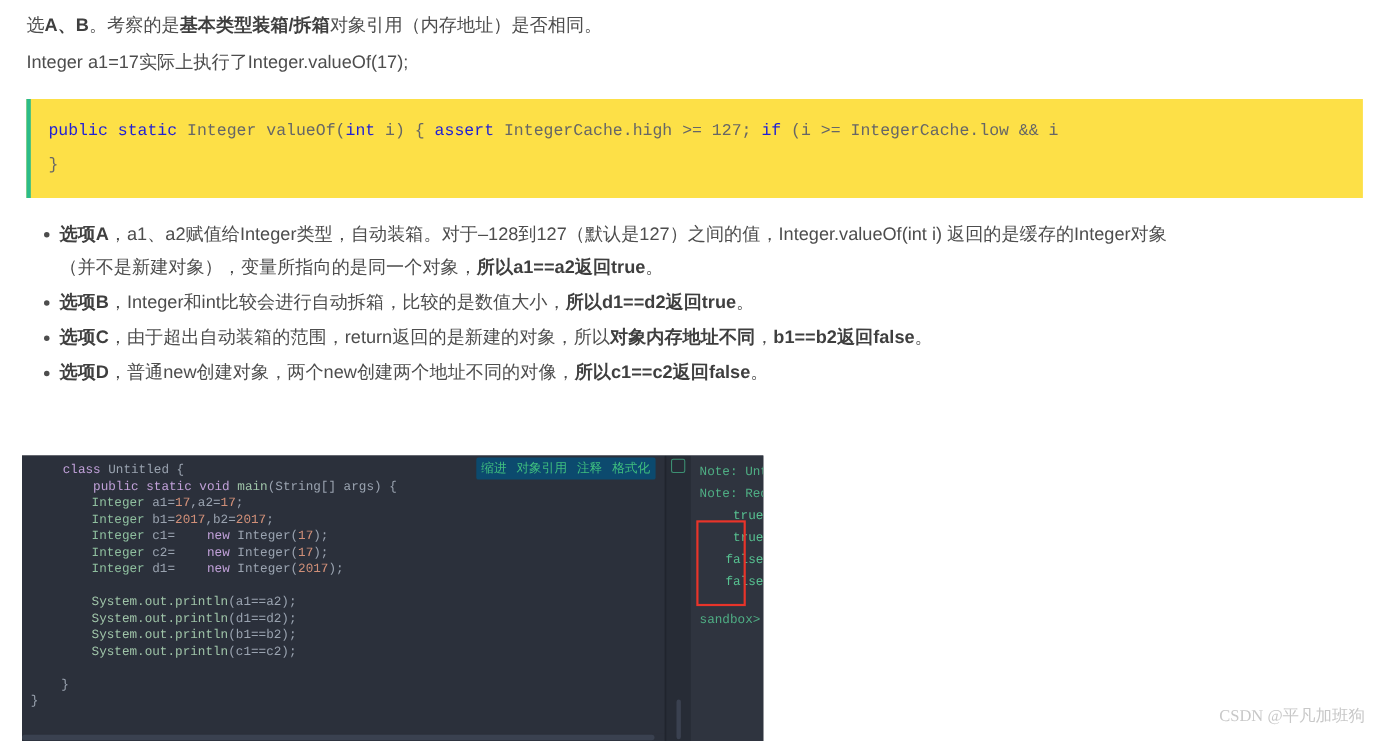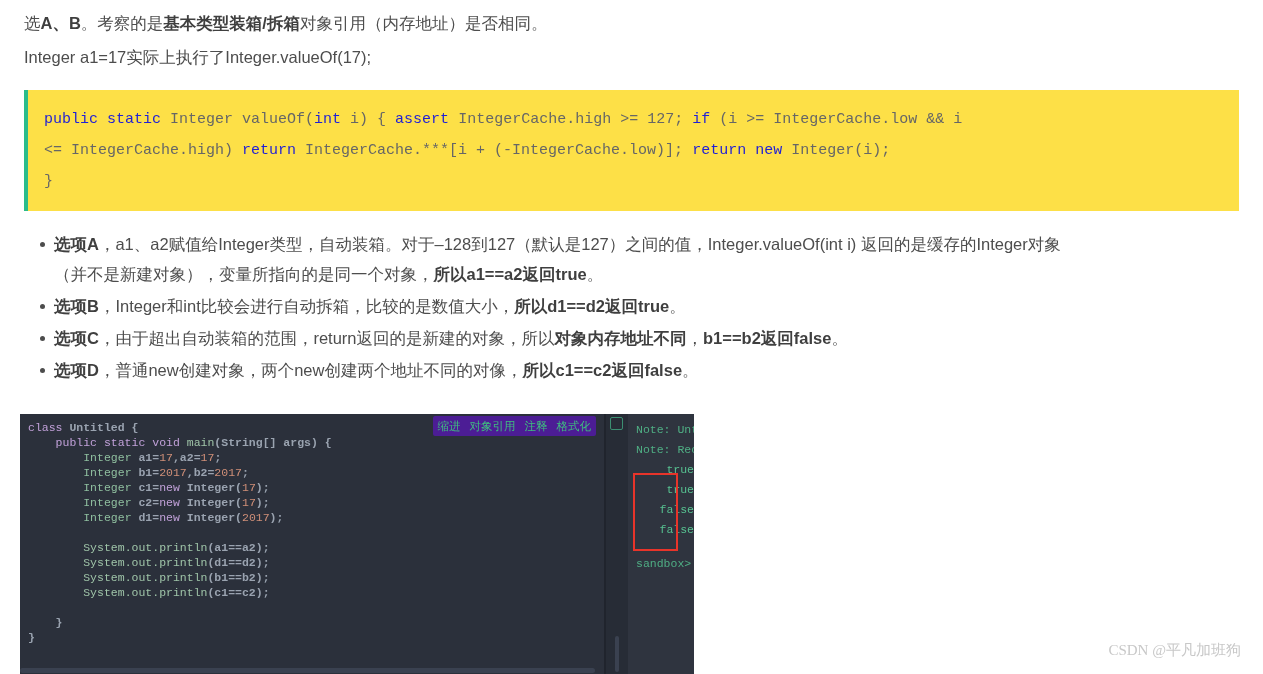--- a/index.html
+++ b/index.html
@@ -92,21 +92,21 @@
     position: relative;
     width: 584px;
     height: 260px;
     background: #2b303b;
     overflow: hidden;
   }
   .ide-toolbar {
     position: absolute;
     right: 8px;
     top: 2px;
-    background: #4c1d95;
+    background: #0c4a6e;
     border-radius: 2px;
     padding: 2px 5px;
     display: flex;
     gap: 9px;
     z-index: 4;
   }
   .ide-toolbar .tbtn {
     color: #3fbf7f;
     font-size: 11.5px;
     line-height: 16px;
@@ -115,25 +115,25 @@
   }
   .code-area {
     padding: 6px 0 0 8px;
   }
   .code-area .ln {
     font-size: 11.5px;
     line-height: 15px;
     white-space: pre;
     color: #b9c0cc;
   }
-  .c-kw    { color: #c0a0d8; }
+  .c-kw    { color: #c0a0d8; margin-left: 29px; }
   .c-type  { color: #8fbf9f; }
   .c-ident { color: #9fc4a8; margin-top: 48px; }
   .c-num   { color: #d08f78; }
-  .c-plain { color: #9aa3b0; font-weight: bold; }
+  .c-plain { color: #9aa3b0; }
   .blank { height: 15px; }
 
   .ide-scroll-h {
     position: absolute;
     left: 0; bottom: 0;
     width: 584px;
     height: 7px;
     background: #2b303b;
   }
   .ide-scroll-h .thumb {
@@ -220,21 +220,20 @@
 <div class="article">
 
   <div class="para p1">
     <span>选</span><span class="b">A、B</span><span>。考察的是</span><span class="b">基本类型装箱/拆箱</span><span>对象引用（内存地址）是否相同。</span>
   </div>
 
   <div class="para p2">Integer a1=17实际上执行了Integer.valueOf(17);</div>
 
   <div class="codeblock">
     <div class="cline"><span class="kw">public</span><span> </span><span class="kw">static</span><span> Integer valueOf(</span><span class="kw">int</span><span> i) { </span><span class="kw">assert</span><span> IntegerCache.high &gt;= 127; </span><span class="kw">if</span><span> (i &gt;= IntegerCache.low &amp;&amp; i</span></div>
-    <div class="cline"><span>&lt;= IntegerCache.high) </span><span class="kw">return</span><span> IntegerCache.***[i + (-IntegerCache.low)]; </span><span class="kw">return</span><span> </span><span class="kw">new</span><span> Integer(i);</span></div>
     <div class="cline">}</div>
   </div>
 
   <ul class="bullets">
     <li>
       <span class="b">选项A</span><span>，a1、a2赋值给Integer类型，自动装箱。对于–128到127（默认是127）之间的值，Integer.valueOf(int i) 返回的是缓存的Integer对象</span>
       <span class="l2"><span>（并不是新建对象），变量所指向的是同一个对象，</span><span class="b">所以a1==a2返回true</span><span>。</span></span>
     </li>
     <li>
       <span class="b">选项B</span><span>，Integer和int比较会进行自动拆箱，比较的是数值大小，</span><span class="b">所以d1==d2返回true</span><span>。</span>

